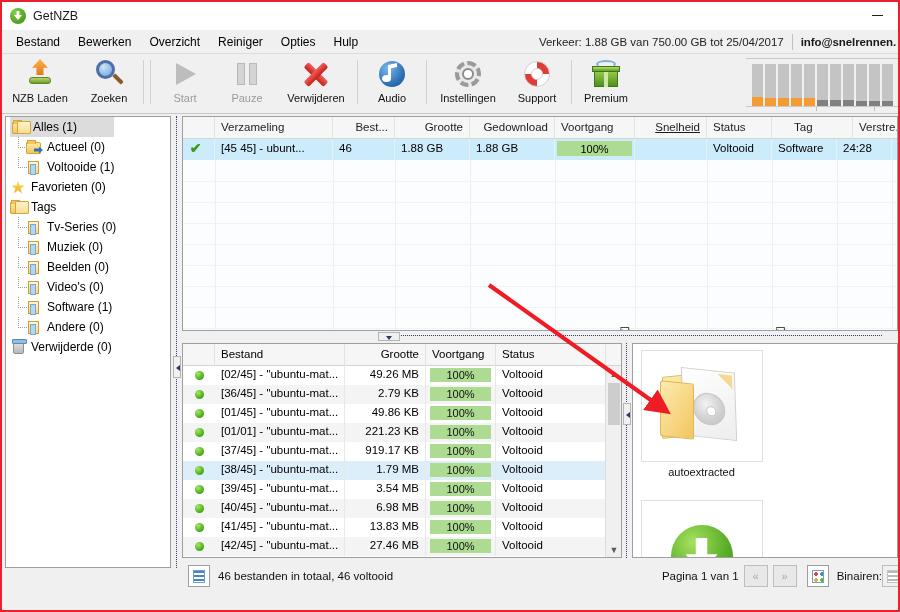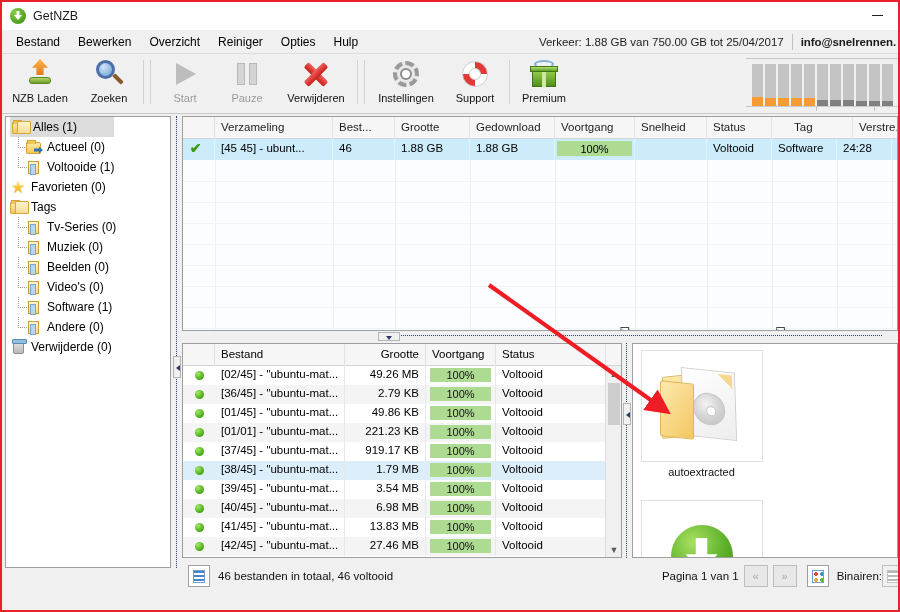--- a/index.html
+++ b/index.html
@@ -284,21 +284,21 @@
   .mainlist {
     position: absolute; left: 180px; top: 114px; width: 716px; height: 215px;
     background: #fff; border: 1px solid #9e9e9e; overflow: hidden;
   }
   .mhead { display: flex; height: 22px; background: #f6f6f6; border-bottom: 1px solid #d4d4d4; }
   .mh {
     font-size: 11.5px; color: #1d1d1d; padding: 4px 6px 0 6px;
     border-right: 1px solid #e2e2e2; white-space: nowrap; overflow: hidden;
     flex: none; height: 22px;
   }
-  .mh.r { }
+  .mh.r { text-align: right; }
   .mrow { display: flex; height: 21px; background: #ccebfb; }
   .mcell {
     font-size: 11.5px; padding: 3px 6px 0 6px; white-space: nowrap; overflow: hidden;
     flex: none; height: 21px; border-right: 1px solid #e6f2fa;
   }
   .mcell.r { text-align: left; }
   .grid-bg {
     position: absolute; left: 0; top: 43px; width: 716px; height: 170px;
     background: #fbfdff;
   }
@@ -569,20 +569,27 @@
       <div class="tb-lbl dim">Pauze</div>
     </div>
     <div class="tb-btn wide">
       <div class="tb-ico ico-x">
           <i class="s1"></i>
           <i class="s2"></i>
         </div>
       <div class="tb-lbl">Verwijderen</div>
     </div>
     <div class="tb-sep"></div>
+    <div class="tb-btn">
+      <div class="tb-ico ico-audio">
+          <i class="circ"></i>
+          <i class="note"></i>
+        </div>
+      <div class="tb-lbl">Audio</div>
+    </div>
     <div class="tb-sep"></div>
     <div class="tb-btn wide">
       <div class="tb-ico ico-gear">
           <i class="g"></i>
           <i class="gi"></i>
         </div>
       <div class="tb-lbl">Instellingen</div>
     </div>
     <div class="tb-btn">
       <div class="tb-ico ico-ring">
@@ -731,21 +738,21 @@
   </div>
 
   <div class="mainlist">
     <div class="mhead" id="main-head">
         <div class="mh" style="width: 32px;"></div>
         <div class="mh" style="width: 118px;">Verzameling</div>
         <div class="mh r" style="width: 62px;">Best...</div>
         <div class="mh r" style="width: 75px;">Grootte</div>
         <div class="mh r" style="width: 85px;">Gedownload</div>
         <div class="mh" style="width: 80px;">Voortgang</div>
-        <div class="mh r" style="width: 72px;">Snelheid</div>
+        <div class="mh r" style="width: 72px; text-decoration: underline;">Snelheid</div>
         <div class="mh" style="width: 65px;">Status</div>
         <div class="mh" style="width: 65px; margin-left: 16px;">Tag</div>
         <div class="mh" style="width: 55px;">Verstre...</div>
         <div class="mh" style="width: 50px;">Verblijv</div>
       </div>
     <div id="main-rows">
         <div class="mrow" style="background: rgb(204, 235, 251);">
           <div class="mcell" style="width: 32px; text-align: center; padding-left: 0px; padding-top: 1px;"><span style="color:#3f9b1a;font-size:14px;font-weight:bold;">✔</span></div>
           <div class="mcell" style="width: 118px;">[45 45] - ubunt...</div>
           <div class="mcell r" style="width: 62px;">46</div>

